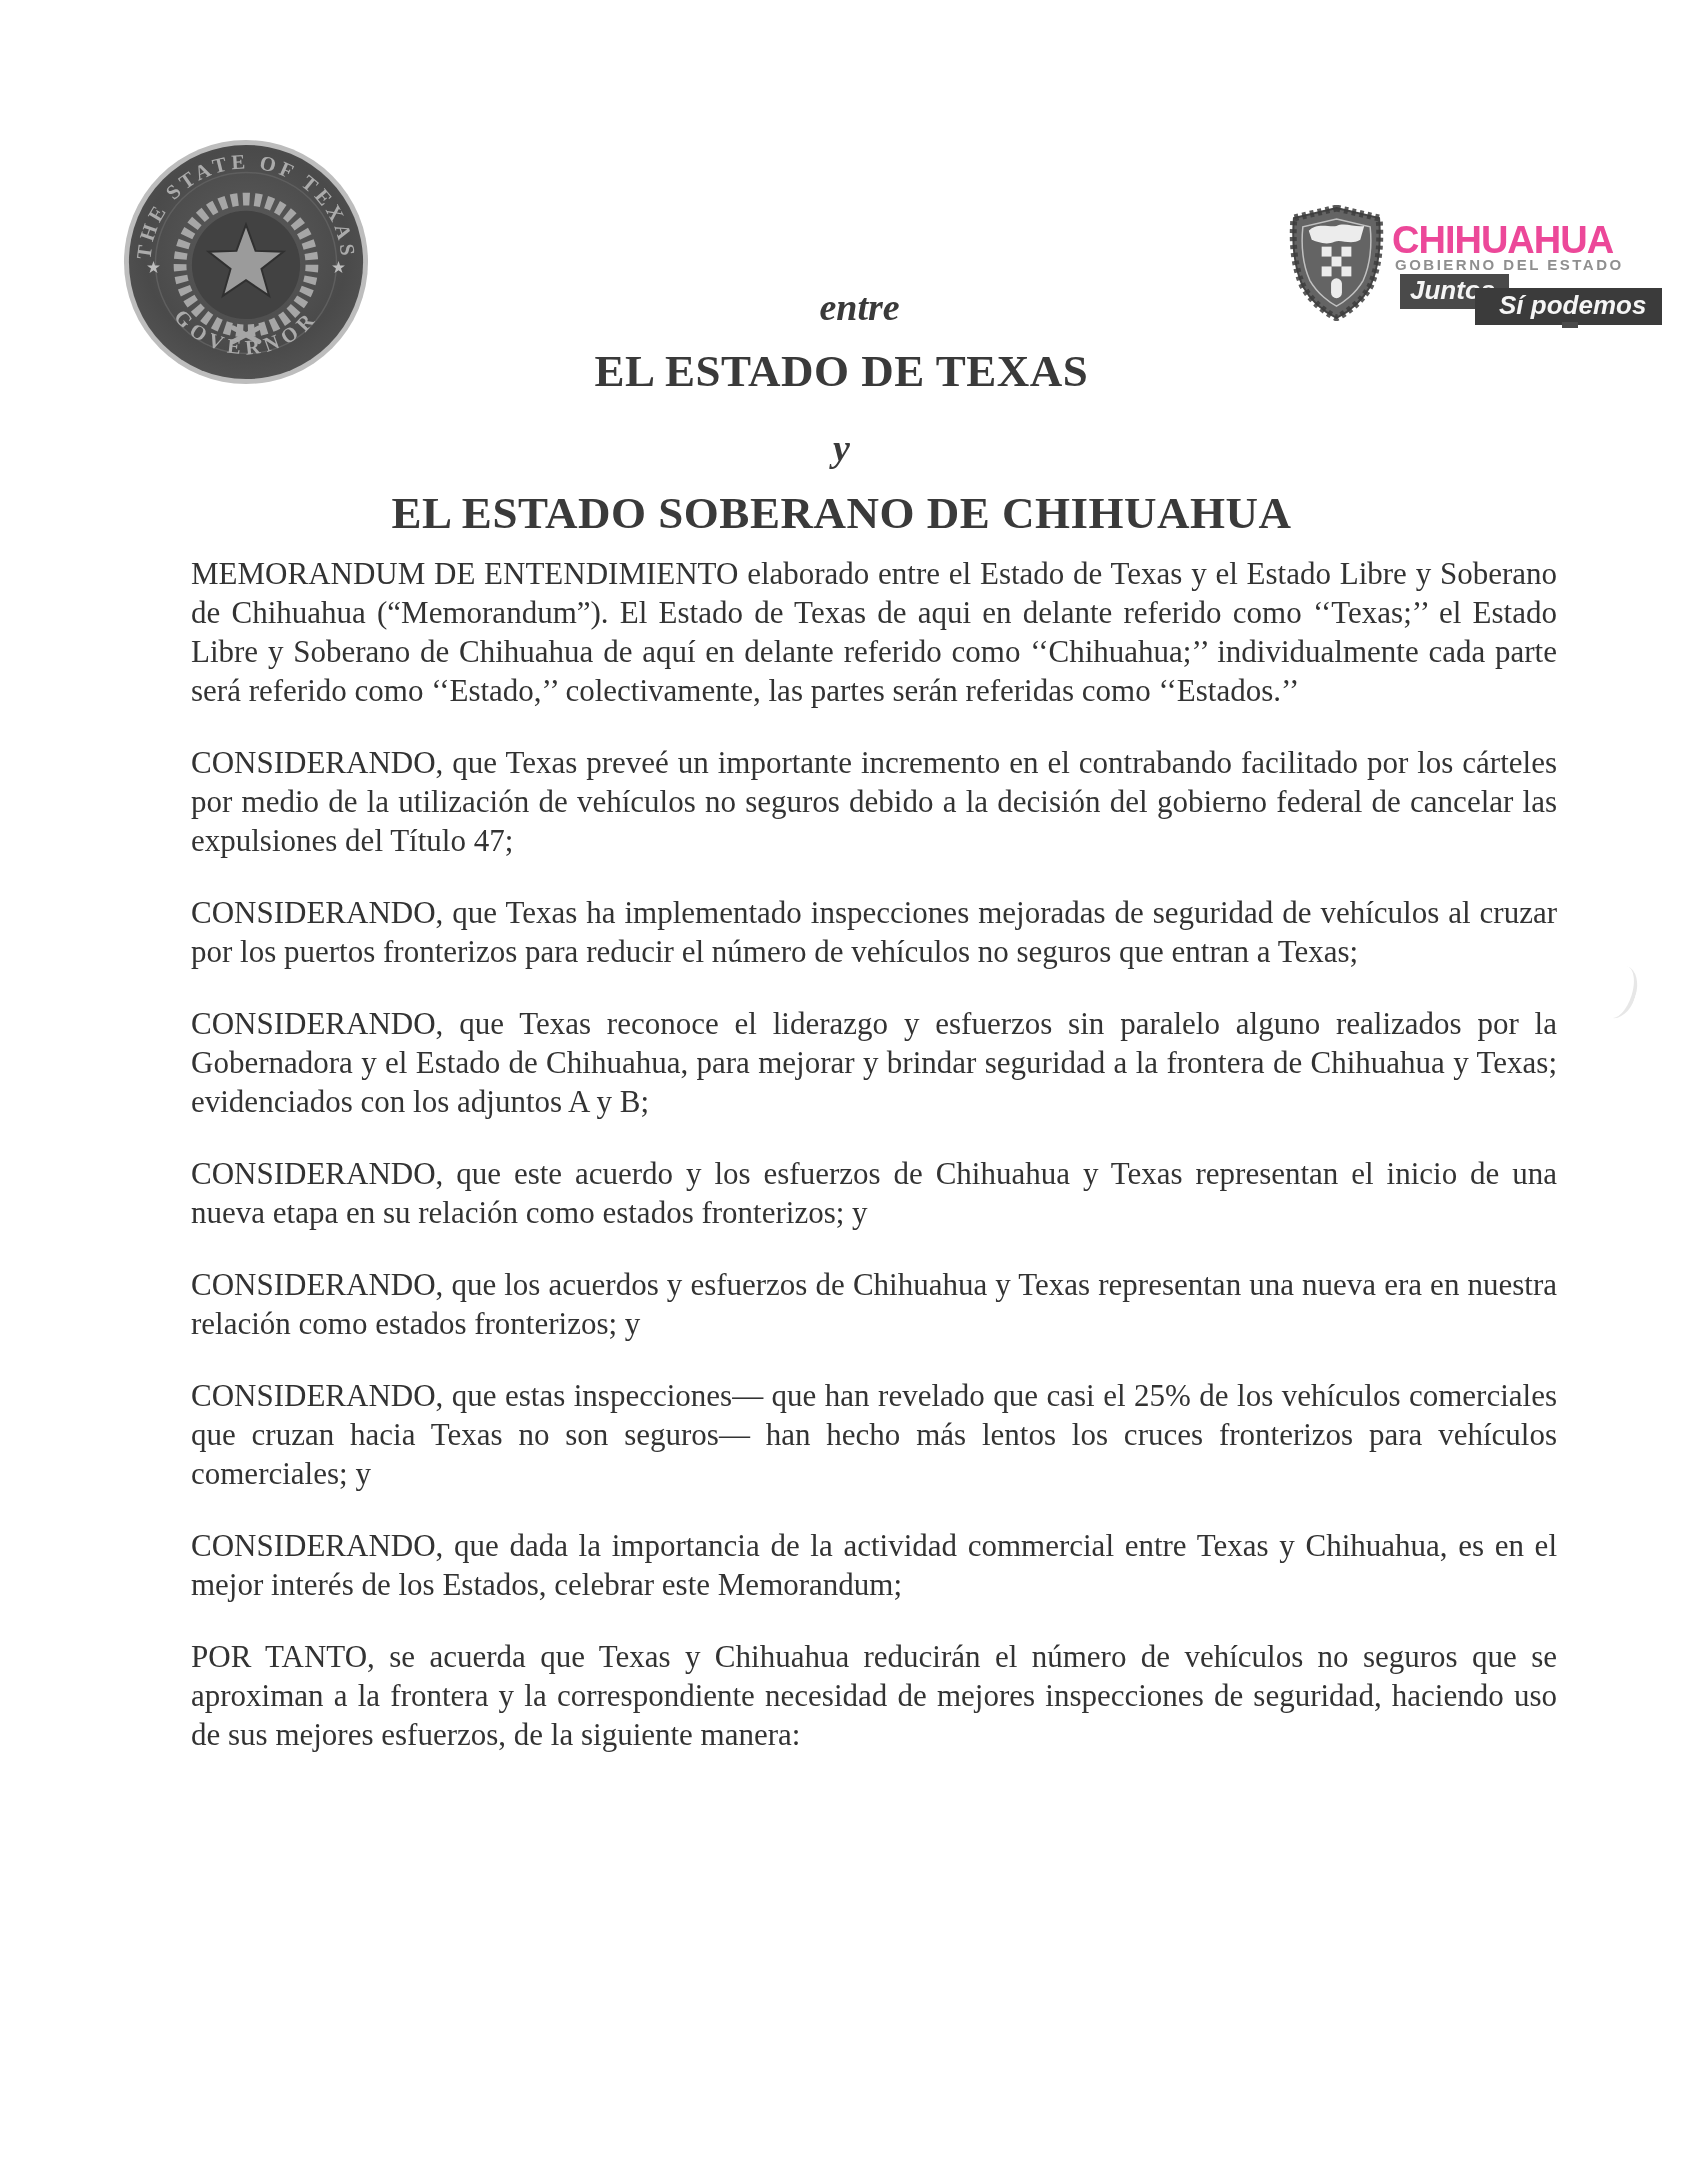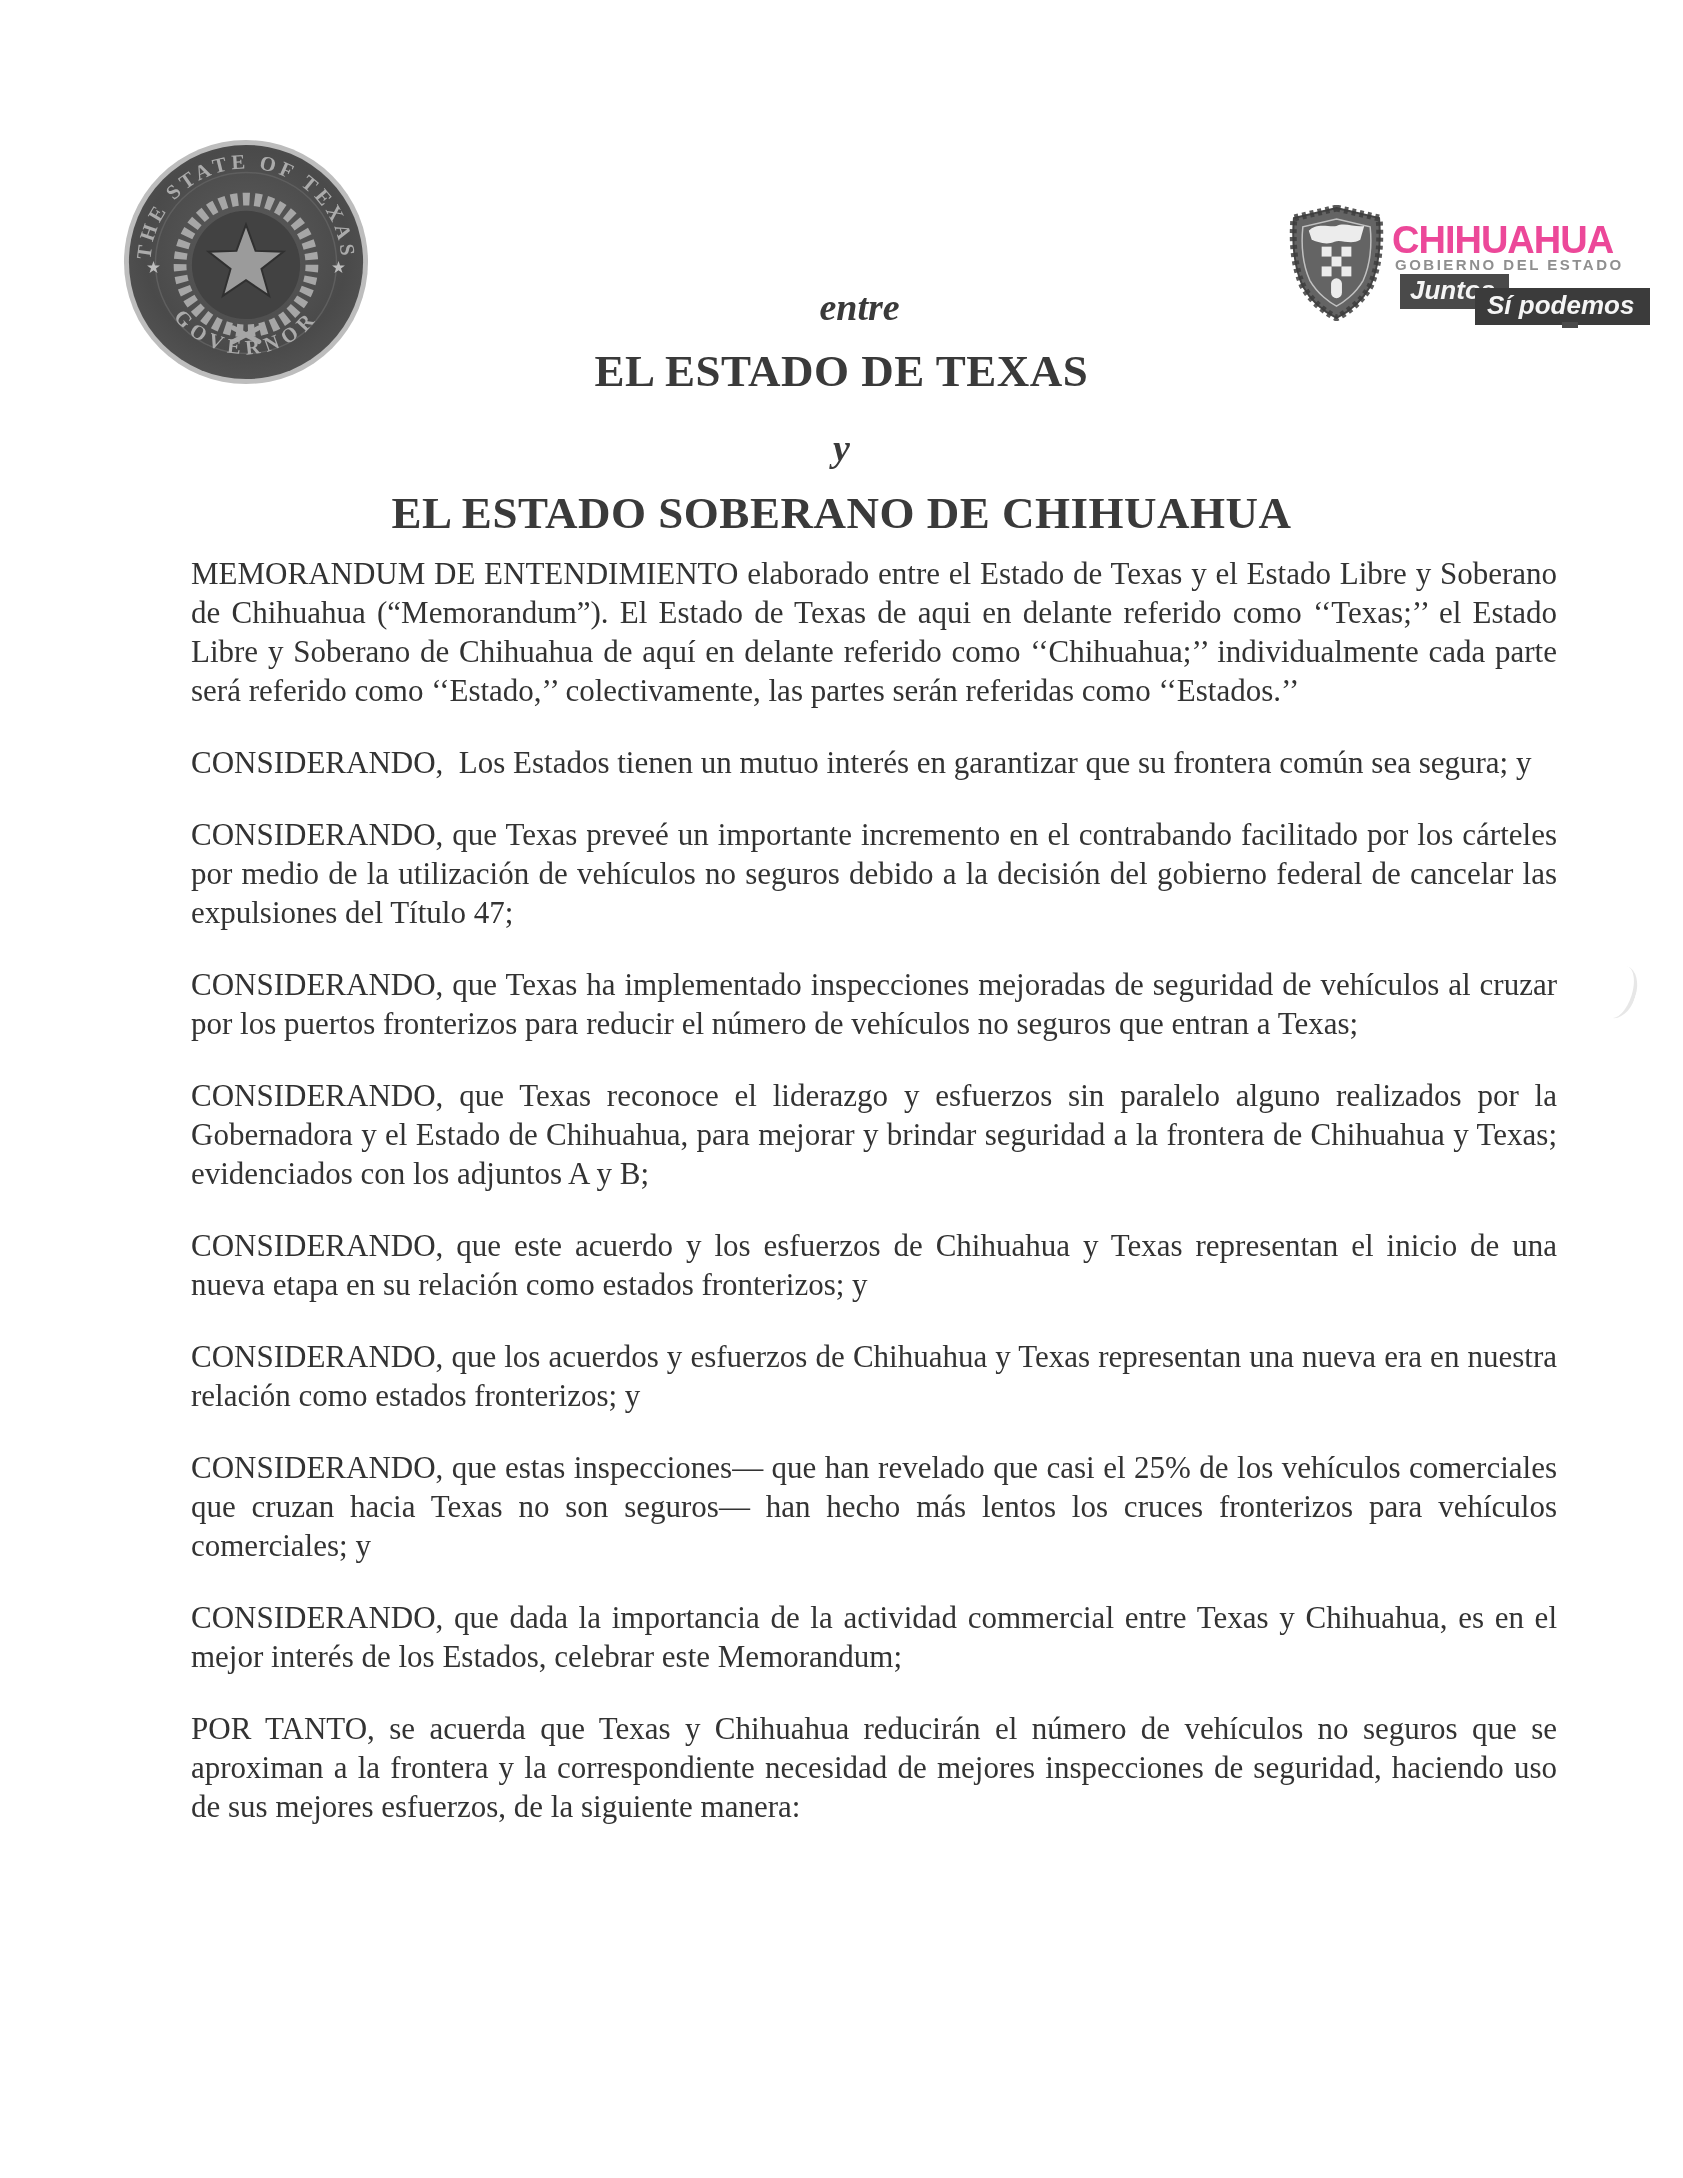--- a/index.html
+++ b/index.html
@@ -92,21 +92,21 @@
   }
   .chih-slogan2 {
     position: absolute;
     left: 188px;
     top: 87px;
     background: #3b3b3b;
     color: #f5f5f5;
     font-size: 26px;
     font-weight: bold;
     font-style: italic;
-    padding: 2px 16px 4px 12px;
+    padding: 2px 16px 4px 24px;
     white-space: nowrap;
     z-index: 2;
   }
   .chih-mark {
     position: absolute;
     left: 275px;
     top: 121px;
     width: 16px;
     height: 6px;
     background: #4a4a4a;
@@ -191,21 +191,20 @@
     </svg>
     <div class="chih-name">CHIHUAHUA</div>
     <div class="chih-sub">GOBIERNO DEL ESTADO</div>
     <div class="chih-slogan1">Juntos</div>
     <div class="chih-slogan2">Sí podemos</div>
     <div class="chih-mark"></div>
   </div>
 
   <div class="content">
     <p>MEMORANDUM DE ENTENDIMIENTO elaborado entre el Estado de Texas y el Estado Libre y Soberano de Chihuahua (“Memorandum”). El Estado de Texas de aqui en delante referido como ‘‘Texas;’’ el Estado Libre y Soberano de Chihuahua de aquí en delante referido como ‘‘Chihuahua;’’ individualmente cada parte será referido como ‘‘Estado,’’ colectivamente, las partes serán referidas como ‘‘Estados.’’</p>
-    <p>CONSIDERANDO,&nbsp; Los Estados tienen un mutuo interés en garantizar que su frontera común sea segura; y</p>
     <p>CONSIDERANDO, que Texas preveé un importante incremento en el contrabando facilitado por los cárteles por medio de la utilización de vehículos no seguros debido a la decisión del gobierno federal de cancelar las expulsiones del Título 47;</p>
     <p>CONSIDERANDO, que Texas ha implementado inspecciones mejoradas de seguridad de vehículos al cruzar por los puertos fronterizos para reducir el número de vehículos no seguros que entran a Texas;</p>
     <p>CONSIDERANDO, que Texas reconoce el liderazgo y esfuerzos sin paralelo alguno realizados por la Gobernadora y el Estado de Chihuahua, para mejorar y brindar seguridad a la frontera de Chihuahua y Texas; evidenciados con los adjuntos A y B;</p>
     <p>CONSIDERANDO, que este acuerdo y los esfuerzos de Chihuahua y Texas representan el inicio de una nueva etapa en su relación como estados fronterizos; y</p>
     <p>CONSIDERANDO, que los acuerdos y esfuerzos de Chihuahua y Texas representan una nueva era en nuestra relación como estados fronterizos; y</p>
     <p>CONSIDERANDO, que estas inspecciones— que han revelado que casi el 25% de los vehículos comerciales que cruzan hacia Texas no son seguros— han hecho más lentos los cruces fronterizos para vehículos comerciales; y</p>
     <p>CONSIDERANDO, que dada la importancia de la actividad commercial entre Texas y Chihuahua, es en el mejor interés de los Estados, celebrar este Memorandum;</p>
     <p>POR TANTO, se acuerda que Texas y Chihuahua reducirán el número de vehículos no seguros que se aproximan a la frontera y la correspondiente necesidad de mejores inspecciones de seguridad, haciendo uso de sus mejores esfuerzos, de la siguiente manera:</p>
   </div>
 

